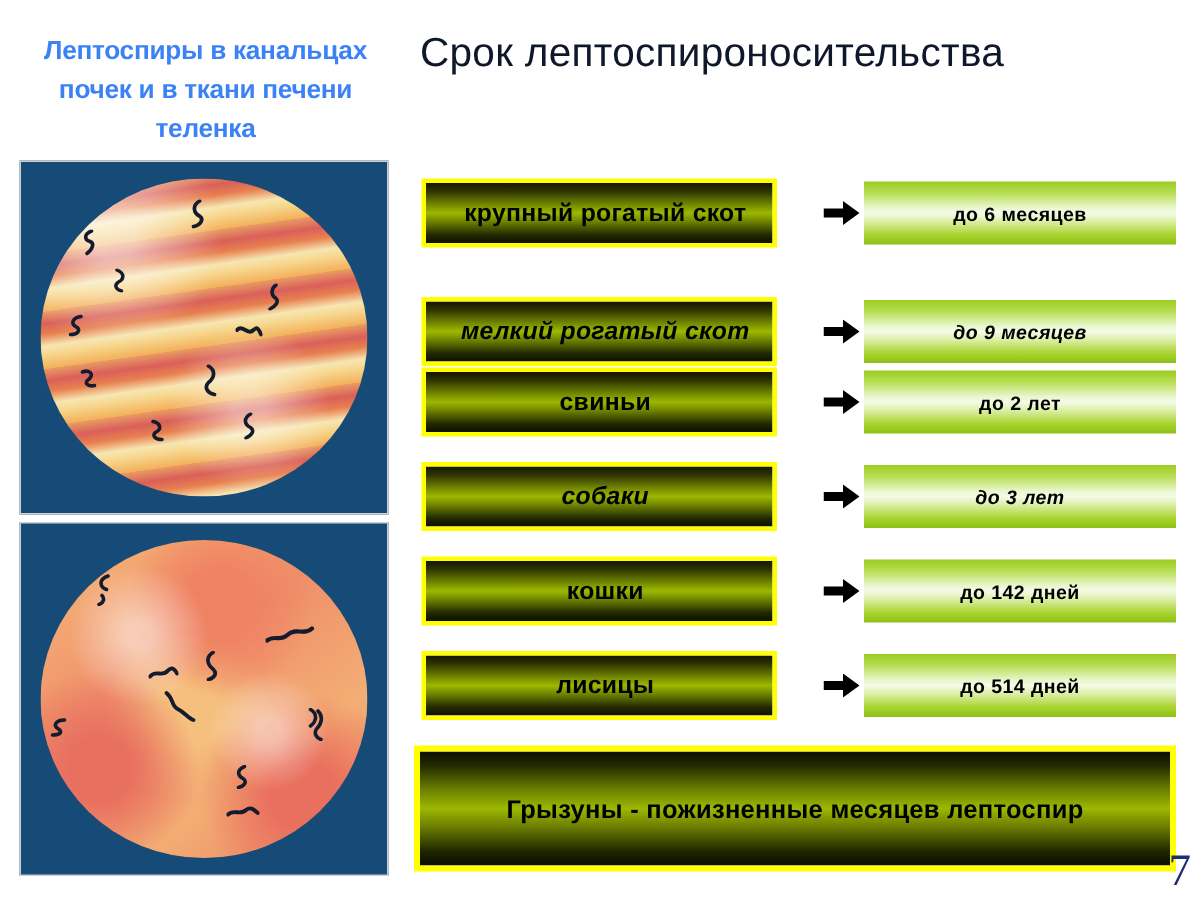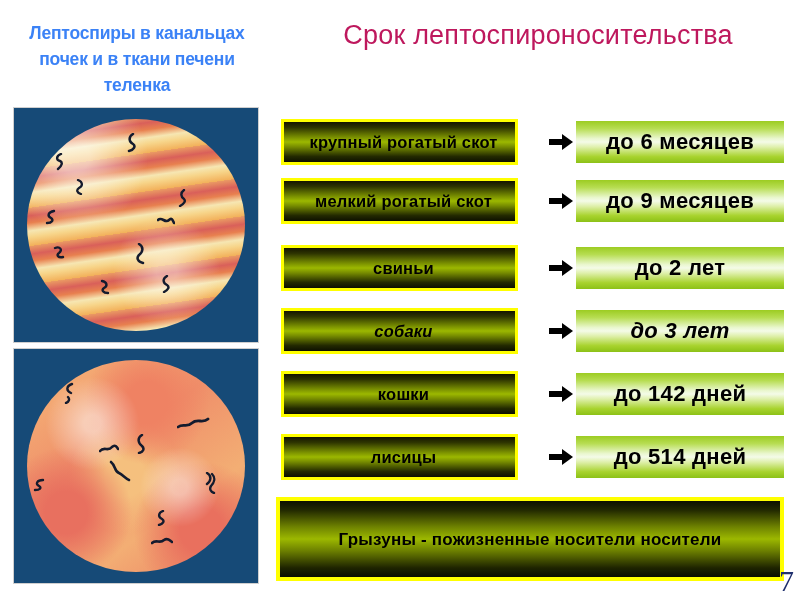--- a/index.html
+++ b/index.html
@@ -72,22 +72,22 @@
   }
   .spec { position: absolute; }
   .spec svg { display: block; }
 
   
   .deck-title {
     position: absolute;
     left: 280px;
     top: 20px;
     width: 516px;
-    text-align: center;
-    color: #be185d;
+    text-align: left;
+    color: #0f172a;
     font-size: 27px;
     font-weight: normal;
     letter-spacing: 0.2px;
     white-space: nowrap;
   }
 
   
   .row {
     position: absolute;
     left: 0; right: 0;
@@ -145,21 +145,21 @@
         #dff0ac 62%,
         #a8d32e 85%,
         #8cc117 100%);
     display: flex;
     align-items: center;
     justify-content: center;
   }
   .term-label {
     color: #000000;
     font-weight: bold;
-    font-size: 22px;
+    font-size: 13px;
     letter-spacing: 0.3px;
     white-space: nowrap;
   }
 
   
   .footer-box {
     position: absolute;
     left: 276px;
     top: 497px;
     width: 508px;
@@ -315,21 +315,21 @@
   <div class="arrow">
     <svg width="24" height="16" viewBox="0 0 24 16">
         <path d="M0 5 H13 V0 L24 8 L13 16 V11 H0 Z" fill="#000000"></path>
       </svg>
   </div>
   <div class="term-box">
     <span class="term-label">до 6 месяцев</span>
   </div>
 </div>
 
-<div class="row" style="top:178px;">
+<div class="row" style="top:198px;font-style:italic;">
   <div class="animal-box">
     <span class="animal-label">мелкий рогатый скот</span>
   </div>
   <div class="arrow">
     <svg width="24" height="16" viewBox="0 0 24 16">
         <path d="M0 5 H13 V0 L24 8 L13 16 V11 H0 Z" fill="#000000"></path>
       </svg>
   </div>
   <div class="term-box">
     <span class="term-label">до 9 месяцев</span>
@@ -386,16 +386,16 @@
     <svg width="24" height="16" viewBox="0 0 24 16">
         <path d="M0 5 H13 V0 L24 8 L13 16 V11 H0 Z" fill="#000000"></path>
       </svg>
   </div>
   <div class="term-box">
     <span class="term-label">до 514 дней</span>
   </div>
 </div>
 
 <div class="footer-box">
-  <span class="footer-label">Грызуны  - пожизненные носители носители</span>
+  <span class="footer-label">Грызуны  - пожизненные месяцев лептоспир</span>
 </div>
 
 <div class="page-number">7</div>
 
 </body></html>

